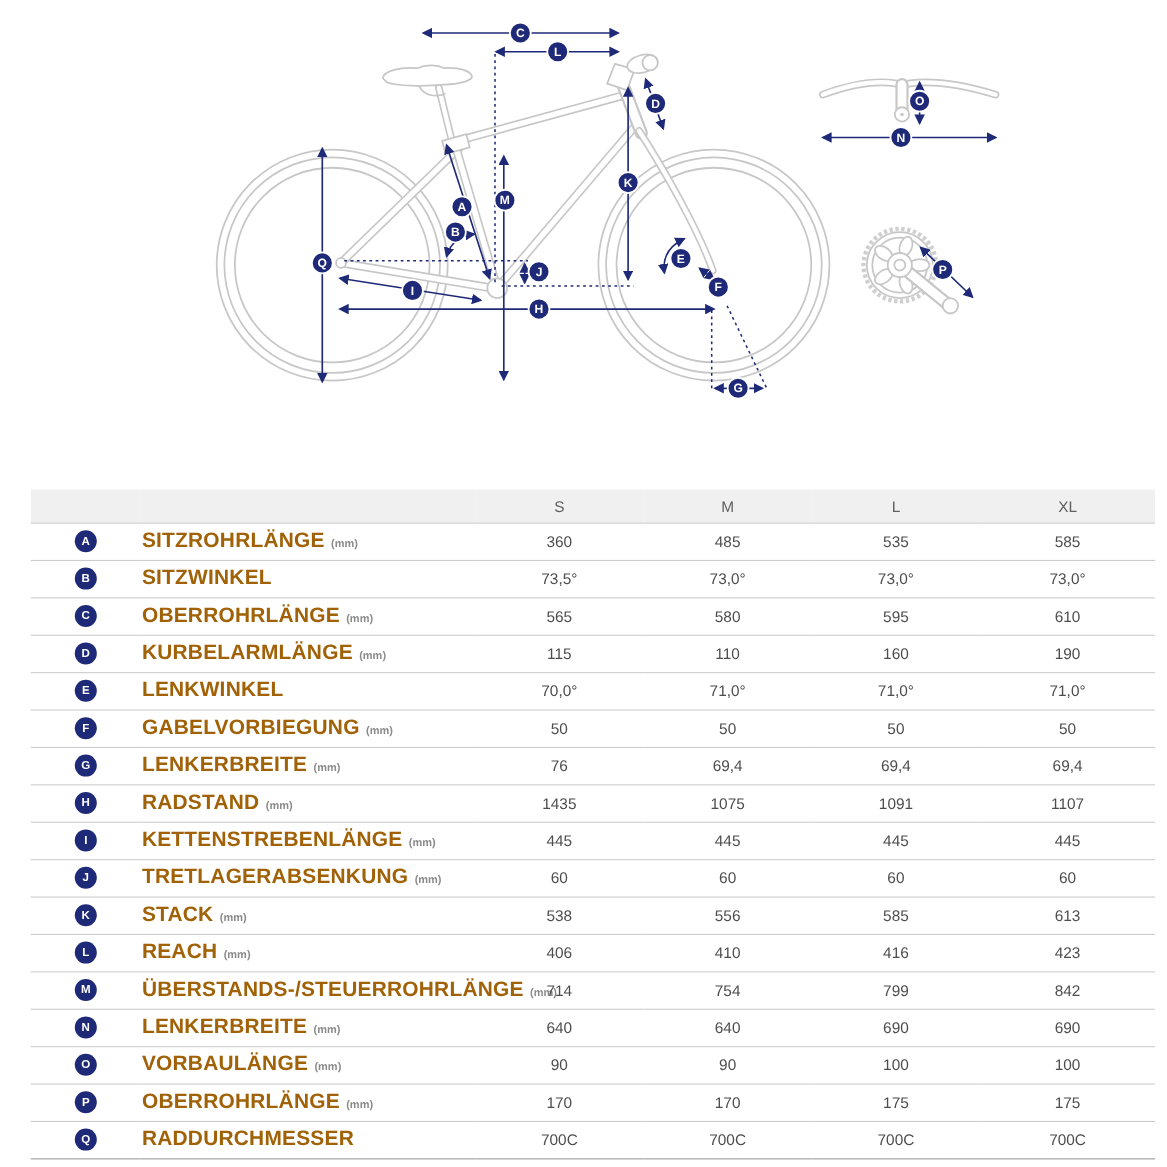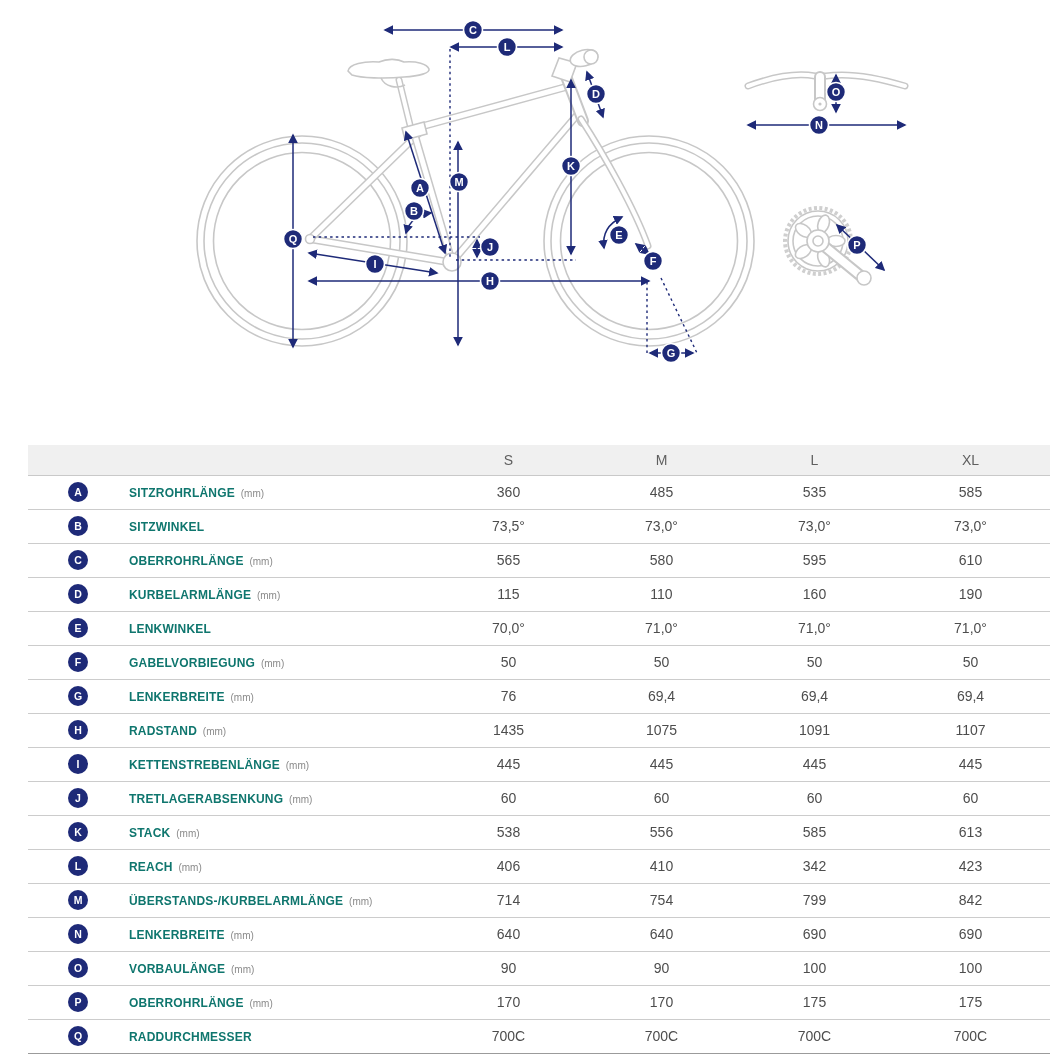--- a/index.html
+++ b/index.html
@@ -28,22 +28,22 @@
   table.geo col.cv{width:153px;} table.geo col.cvl{width:159px;}
   thead tr{background:#f0f0f0;height:30px;}
   thead th{font-weight:normal;color:#5f5f5f;font-size:14px;text-align:center;border-bottom:1px solid #c9c9c9;}
   tbody tr{height:34px;background:#ffffff;border-top:1px solid #cccccc;}
   tbody tr:first-child{border-top:none;}
   tbody tr:last-child{border-bottom:1px solid #9b9b9b;}
   td.badge-cell{text-align:center;vertical-align:middle;}
   .badge{display:inline-block;width:20px;height:20px;border-radius:50%;background:#1e2a78;color:#ffffff;
          font-size:10.5px;font-weight:bold;line-height:20px;text-align:center;}
   td.label-cell{text-align:left;vertical-align:middle;white-space:nowrap;}
-  .lbl{font-size:12px;font-weight:bold;color:#0f766e;letter-spacing:.2px;}
-  .unit{font-size:10px;color:#8a8a8a;font-weight:normal;margin-left:3px;}
+  .lbl{font-size:19px;font-weight:bold;color:#a16207;letter-spacing:.2px;}
+  .unit{font-size:10px;color:#8a8a8a;font-weight:bold;margin-left:3px;}
   td.val{text-align:center;color:#4d4d4d;font-size:14px;vertical-align:middle;}
 </style>
 </head>
 <body>
 
 <div class="diagram-wrap">
 <svg viewBox="0 0 1061 430" width="1061" height="432">
   <defs>
     <marker id="ah" viewBox="0 0 6 6" markerWidth="6.4" markerHeight="6.4" refX="5" refY="3" orient="auto-start-reverse">
       <path d="M0,0 L6,3 L0,6 Z" fill="#1e2a78"></path>
@@ -339,27 +339,27 @@
     <td class="val">556</td>
     <td class="val">585</td>
     <td class="val">613</td>
   </tr>
 
   <tr>
     <td class="badge-cell"><span class="badge">L</span></td>
     <td class="label-cell"><span class="lbl">REACH</span><span class="unit"> (mm)</span></td>
     <td class="val">406</td>
     <td class="val">410</td>
-    <td class="val">342</td>
+    <td class="val">416</td>
     <td class="val">423</td>
   </tr>
 
   <tr>
     <td class="badge-cell"><span class="badge">M</span></td>
-    <td class="label-cell"><span class="lbl">ÜBERSTANDS-/KURBELARMLÄNGE</span><span class="unit"> (mm)</span></td>
+    <td class="label-cell"><span class="lbl">ÜBERSTANDS-/STEUERROHRLÄNGE</span><span class="unit"> (mm)</span></td>
     <td class="val">714</td>
     <td class="val">754</td>
     <td class="val">799</td>
     <td class="val">842</td>
   </tr>
 
   <tr>
     <td class="badge-cell"><span class="badge">N</span></td>
     <td class="label-cell"><span class="lbl">LENKERBREITE</span><span class="unit"> (mm)</span></td>
     <td class="val">640</td>

